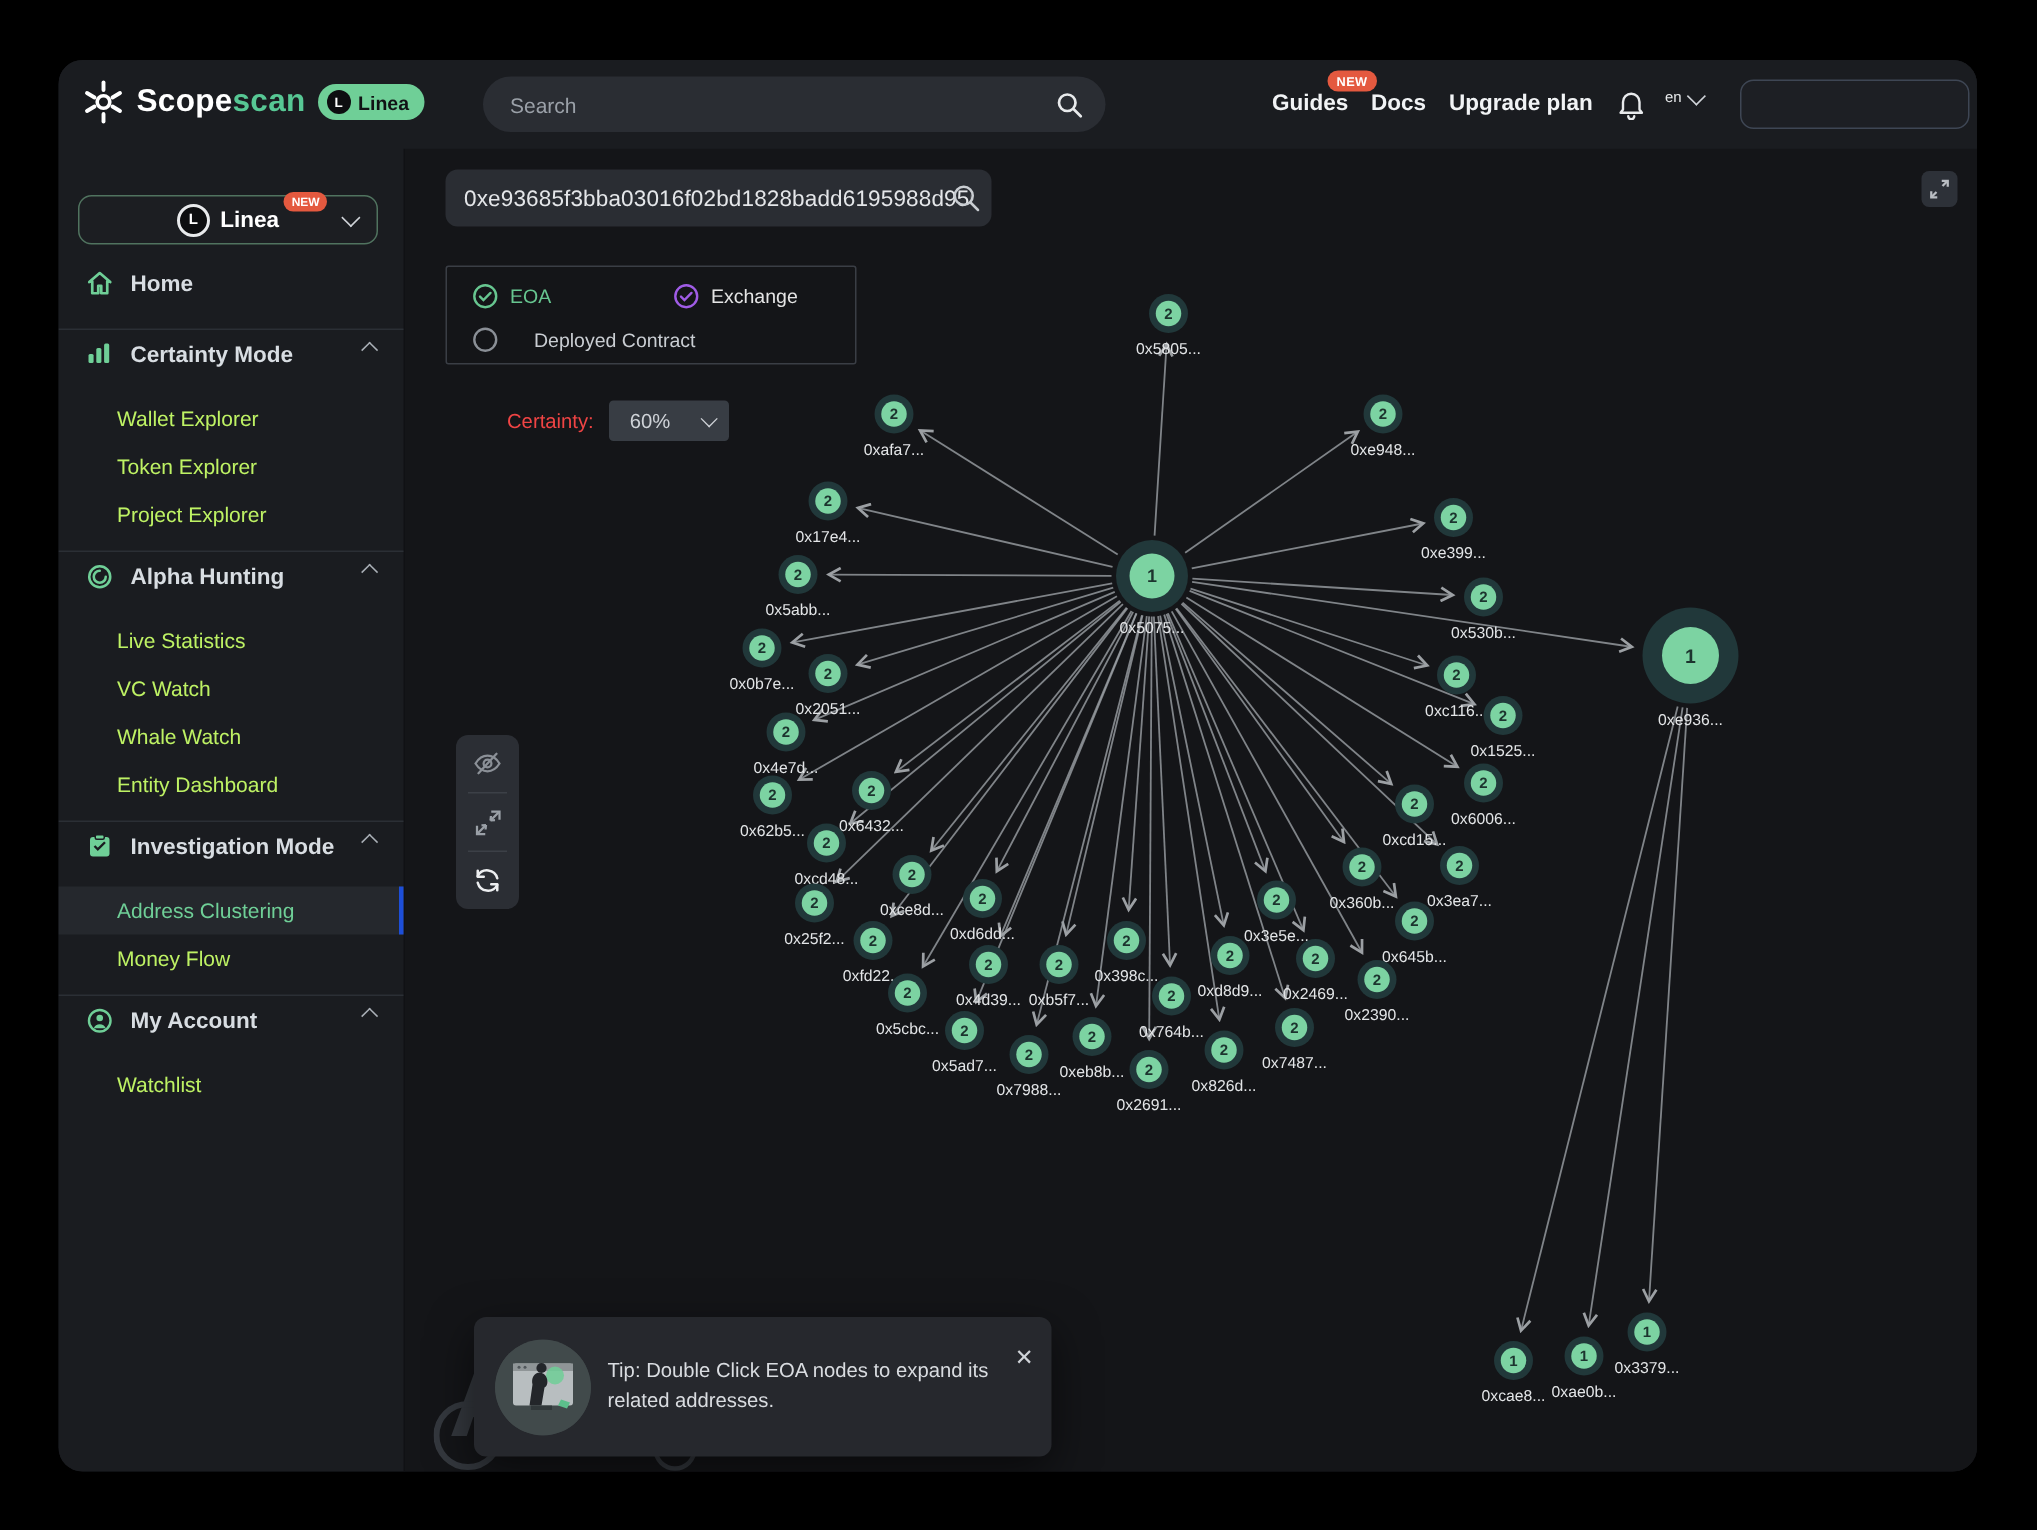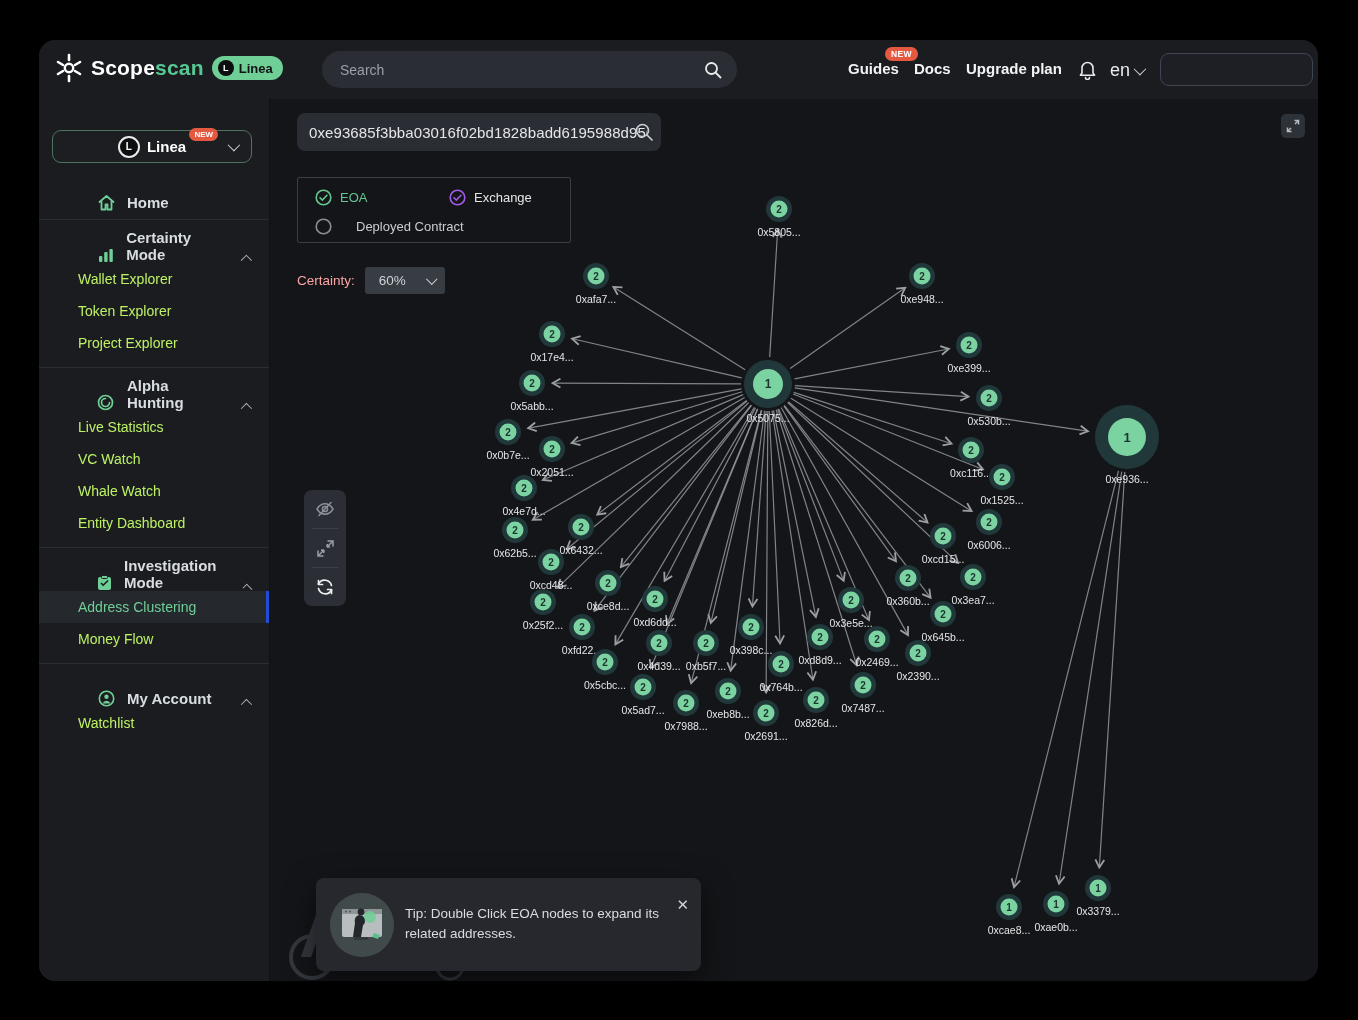--- a/index.html
+++ b/index.html
@@ -23,41 +23,41 @@
     font-size:14px; font-family:inherit; }
   .search-pill input::placeholder { color:#9aa0a8; }
   .nav-item { color:#f1f3f5; font-size:15px; font-weight:bold; cursor:pointer; }
   .nav-guides { position:absolute; left:809px; top:20px; }
   .new-badge { position:absolute; left:37px; top:-13px; background:#e4593f; color:#fff; font-size:8.5px;
     font-weight:bold; padding:2px 6px; border-radius:7px; letter-spacing:.3px; }
   .nav-docs { position:absolute; left:875px; top:20px; }
   .nav-upgrade { position:absolute; left:927px; top:20px; }
   .bell-wrap { position:absolute; left:1039px; top:19px; }
   .lang-wrap { position:absolute; left:1071px; top:20px; display:flex; align-items:center; gap:4px;
-    color:#e8eaec; font-size:18px; cursor:pointer;text-align:right; }
+    color:#e8eaec; font-size:10px; cursor:pointer;text-align:right; }
   .wallet-box { position:absolute; left:1121px; top:13px; width:153px; height:33px;
     border:1px solid #3e4654; border-radius:9px; background:#1d1f24; cursor:pointer; }
   .chev { width:9px; height:9px; border-right:1.5px solid #cfd3d8; border-bottom:1.5px solid #cfd3d8;
     transform:rotate(45deg) translateY(-2px); display:inline-block; }
 
   
   .sidebar { position:absolute; left:0; top:59px; width:231px; bottom:0; background:#1a1c20;
     border-right:1px solid #101114; z-index:20; }
   .net-select { position:absolute; left:13px; top:31px; width:200px; height:33px; border:1px solid #50735f;
     border-radius:9px; display:flex; align-items:center; justify-content:center; gap:7px; cursor:pointer;
     background:#1c1e22; }
   .net-dot { width:22px; height:22px; border-radius:50%; background:#0d0e10; border:2px solid #e8eaec;
     color:#fff; font-size:10px; display:flex; align-items:center; justify-content:center; font-weight:bold; }
   .net-name { color:#fff; font-size:15px; font-weight:bold; position:relative; }
   .net-new { position:absolute; right:-32px; top:-10px; background:#e4593f; color:#fff; font-size:8px;
     font-weight:bold; padding:2px 5px; border-radius:7px; }
   .net-chev { position:absolute; right:14px; }
   .side-nav { position:absolute; top:82px; left:0; width:100%; }
-  .side-row { display:flex; align-items:flex-end; gap:12px; height:35px; padding-left:18px;
-    color:#d8dde2; font-size:15px; font-weight:bold; cursor:pointer;margin-left:40px; }
+  .side-row { display:flex; align-items:flex-start; gap:12px; height:35px; padding-left:18px;
+    color:#d8dde2; font-size:15px; font-weight:bold; cursor:pointer; }
   .side-row .sicon { width:18px; display:flex; justify-content:center; }
   .side-row .schev { margin-left:auto; margin-right:20px; }
   .chev-up { width:8px; height:8px; border-right:1.5px solid #aab0b7; border-top:1.5px solid #aab0b7;
     transform:rotate(-45deg) translateY(2px); display:inline-block; }
   .side-sub { height:32px; display:flex; align-items:center; padding-left:39px; color:#bef264;
     font-size:14px; cursor:pointer; }
   .side-sub.active { color:#6fcf97; background:#25282d; border-right:3px solid #1d4ed8; }
   .side-divider { height:1px; background:#2b2f35; margin:8px 0; }
   .home-row { height:30px; margin-bottom:2px; }
 
@@ -75,21 +75,21 @@
     border-radius:5px; display:flex; align-items:center; justify-content:center; cursor:pointer; z-index:5; }
 
   .legend { position:absolute; left:27px; top:78px; width:274px; height:66px; border:1px solid #3a3e45;
     border-radius:2px; z-index:5; font-size:13px; }
   .leg-item { position:absolute; display:flex; align-items:center; gap:8px; }
   .leg-eoa   { left:17px; top:11px; color:#67c690; }
   .leg-exch  { left:151px; top:11px; color:#e5e5e5; }
   .leg-dep   { left:17px; top:40px; color:#c9cdd2;gap:24px; }
 
   .certainty { position:absolute; left:27px; top:168px; display:flex; align-items:center; gap:10px; z-index:5; }
-  .certainty .clabel { color:#fca5a5; font-size:13.5px; }
+  .certainty .clabel { color:#ef4444; font-size:13.5px;margin-left:41px; }
   .cert-select { width:80px; height:27px; background:#383d44; border-radius:3px; display:flex;
     align-items:center; justify-content:space-between; padding:0 10px 0 14px; color:#cfd3d8;
     font-size:13.5px; cursor:pointer; }
 
   .gtoolbar { position:absolute; left:34px; top:391px; width:42px; height:116px; background:#2b2e34;
     border-radius:8px; display:flex; flex-direction:column; align-items:center; z-index:5; }
   .gt-btn { height:38px; width:100%; display:flex; align-items:center; justify-content:center; cursor:pointer; }
   .gt-div { width:26px; height:1px; background:#3c4047; }
 
   .toast { position:absolute; left:46px; top:779px; width:385px; height:93px; background:#26282d;

